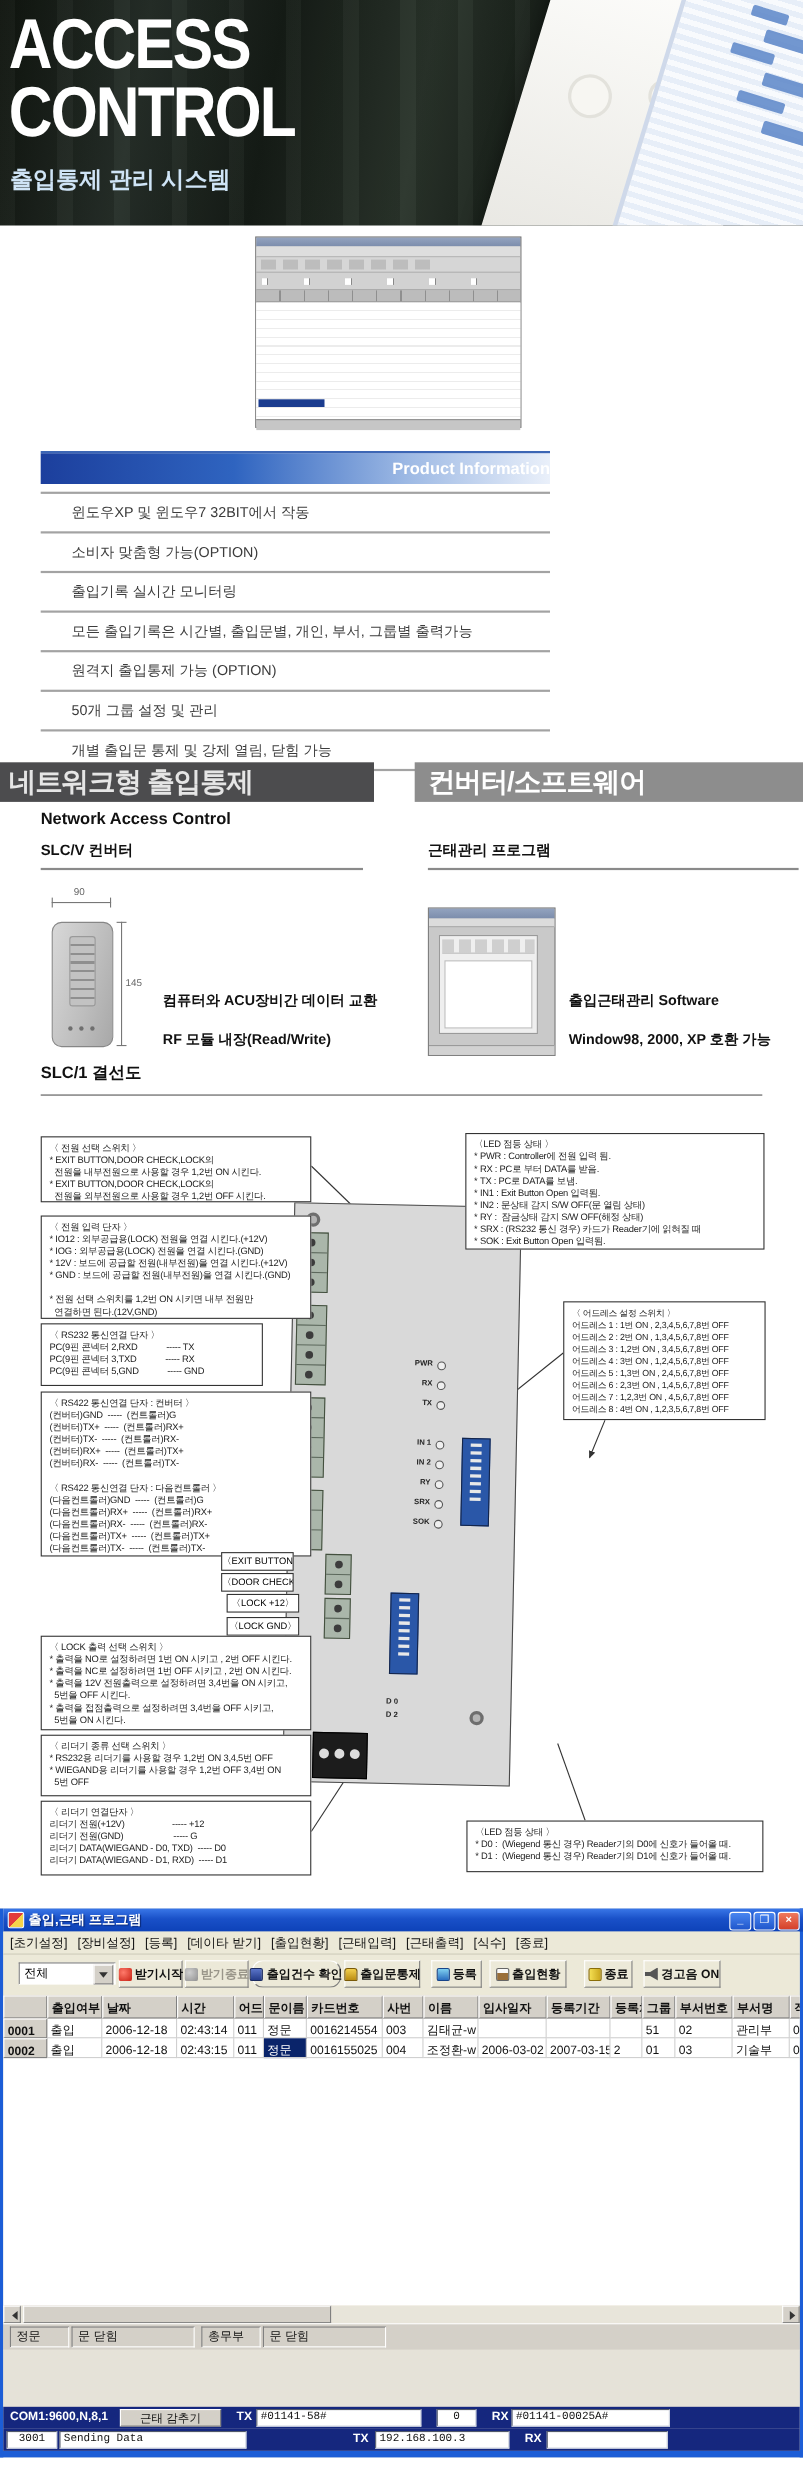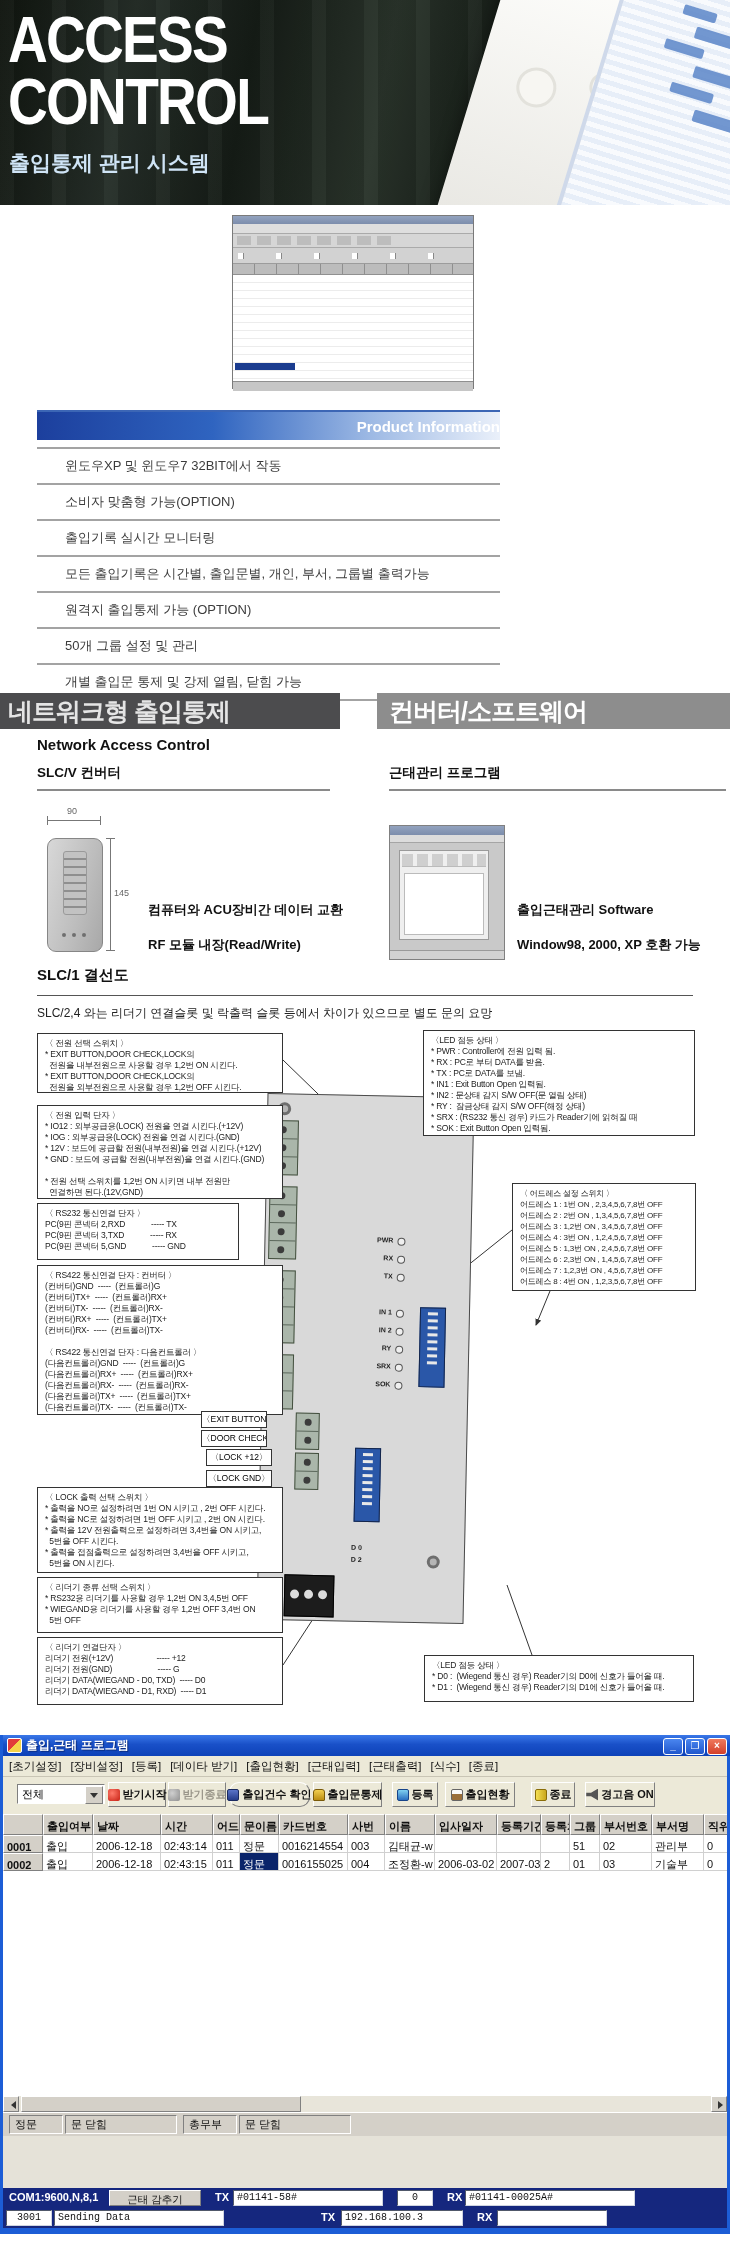--- a/index.html
+++ b/index.html
@@ -133,21 +133,21 @@
   
   #grid{position:absolute;left:0;top:79px;width:724px;height:282px;background:#fff;overflow:hidden;}
   .grow{display:flex;height:18px;}
   .grow.head{height:21px;}
   .gc{box-sizing:border-box;flex:none;font-size:11px;line-height:16px;padding:3px 3px;white-space:nowrap;overflow:hidden;
     border-right:1px solid #d0d0d0;border-bottom:1px solid #d0d0d0;color:#111;}
   .ghead .gc,.gid{background:#d4d0c8;border:1px solid;border-color:#fff #808080 #808080 #fff;font-weight:bold;}
   .gid{font-weight:bold;}
   .sel{background:#0a246a;color:#fff;}
   .c0{width:40px;}.c1{width:50px;}.c2{width:68px;}.c3{width:52px;}.c4{width:27px;}.c5{width:39px;}
-  .c6{width:69px;}.c7{width:37px;}.c8{width:50px;}.c9{width:62px;}.c10{width:44px;}.c11{width:29px;}
+  .c6{width:69px;}.c7{width:37px;}.c8{width:50px;}.c9{width:62px;}.c10{width:58px;}.c11{width:29px;}
   .c12{width:30px;}.c13{width:52px;}.c14{width:52px;}.c15{width:30px;}
   
   #hscroll{position:absolute;left:0;top:361px;width:724px;height:16px;background:#e8e5da;}
   .sbtn{position:absolute;top:0;width:16px;height:16px;background:#d4d0c8;border:1px solid;border-color:#fff #808080 #808080 #fff;box-sizing:border-box;}
   .sbtn::after{content:"";position:absolute;top:4px;border:4px solid transparent;}
   .sbtn.left::after{left:3px;border-right:5px solid #333;}
   .sbtn.right::after{left:6px;border-left:5px solid #333;}
   #hthumb{position:absolute;left:18px;top:0;width:280px;height:16px;background:#d4d0c8;border:1px solid;border-color:#fff #808080 #808080 #fff;box-sizing:border-box;}
   
   #doorpanel{position:absolute;left:0;top:377px;width:724px;height:24px;background:#d4d0c8;border-top:1px solid #fff;}
@@ -240,21 +240,20 @@
       <div class="ss-btnrow"></div>
       <div class="ss-white"></div>
     </div>
     <div class="ss-status"></div>
   </div>
   <div class="abs conv-line" style="left:517px;top:901px;">출입근태관리 Software</div>
   <div class="abs conv-line" style="left:517px;top:936px;">Window98, 2000, XP 호환 가능</div>
 
   <div class="abs" id="wire-title">SLC/1 결선도</div>
   <div class="abs" id="wire-rule"></div>
-  <div class="abs" id="wire-note">SLC/2,4 와는 리더기 연결슬롯 및 락출력 슬롯 등에서 차이가 있으므로 별도 문의 요망</div>
 
   <div class="abs" id="diagram">
     <svg width="730" height="700" style="position:absolute;left:0;top:0;">
       <defs>
         <marker id="ah" markerWidth="8" markerHeight="8" refX="6" refY="3" orient="auto">
           <path d="M0,0 L7,3 L0,6 z" fill="#333"></path>
         </marker>
       </defs>
       <g stroke="#333" stroke-width="1">
         <line x1="283" y1="35" x2="350" y2="100"></line>
@@ -555,21 +554,21 @@
 
     <div id="gaparea"></div>
 
     <div class="statusbar" style="top:453px;">
       <div class="sb-label" style="left:6px;">COM1:9600,N,8,1</div>
       <button class="sb-btn" style="left:106px;width:92px;">근태 감추기</button>
       <div class="sb-label" style="left:212px;">TX</div>
       <div class="sb-field" style="left:230px;width:150px;">#01141-58#</div>
       <div class="sb-field" style="left:394px;width:36px;text-align:center;">0</div>
       <div class="sb-label" style="left:444px;">RX</div>
-      <div class="sb-field" style="left:462px;width:170px;">#01141-00025A#</div>
+      <div class="sb-field" style="left:462px;width:144px;">#01141-00025A#</div>
     </div>
 
     <div class="statusbar" style="top:473px;">
       <div class="sb-field" style="left:3px;width:46px;text-align:center;">3001</div>
       <div class="sb-field" style="left:51px;width:170px;">Sending Data</div>
       <div class="sb-label" style="left:318px;">TX</div>
       <div class="sb-field" style="left:338px;width:122px;">192.168.100.3</div>
       <div class="sb-label" style="left:474px;">RX</div>
       <div class="sb-field" style="left:494px;width:110px;"></div>
     </div>

